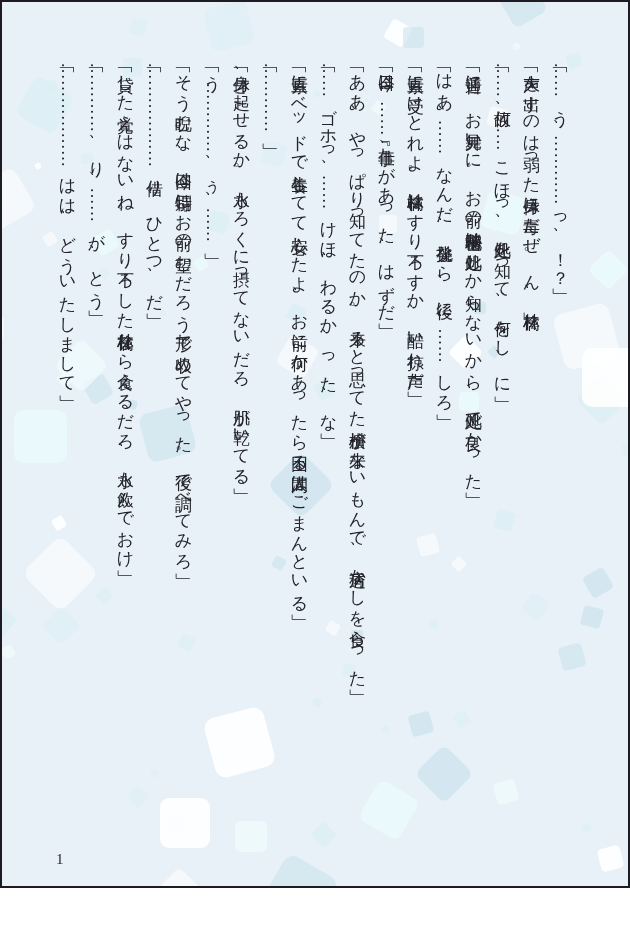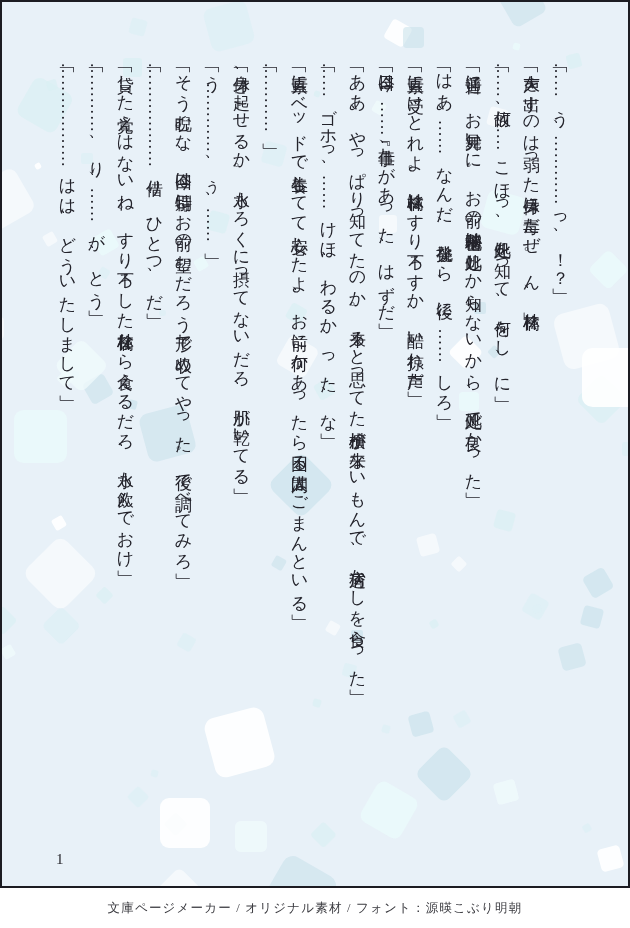--- a/index.html
+++ b/index.html
@@ -152,17 +152,14 @@
       <p>「そう睨むな、今回は特別に『お前の望むだろう形』で収めてやった。後で調べてみろ」</p>
       <p>「………………借り、ひとつ、だ」</p>
       <p>「貸した覚えはないね。すり下ろした林檎なら食えるだろ、水も飲んでおけ」</p>
       <p>「…………、り、……が、とう」</p>
       <p>「………………はは、どういたしまして」</p>
     </div>
 
     <div class="page-number">1</div>
   </div>
 
-  <div class="footer">
-    <span>文庫ページメーカー / オリジナル素材 / フォント：源暎こぶり明朝</span>
-  </div>
 
 </div>
 
 </body></html>

